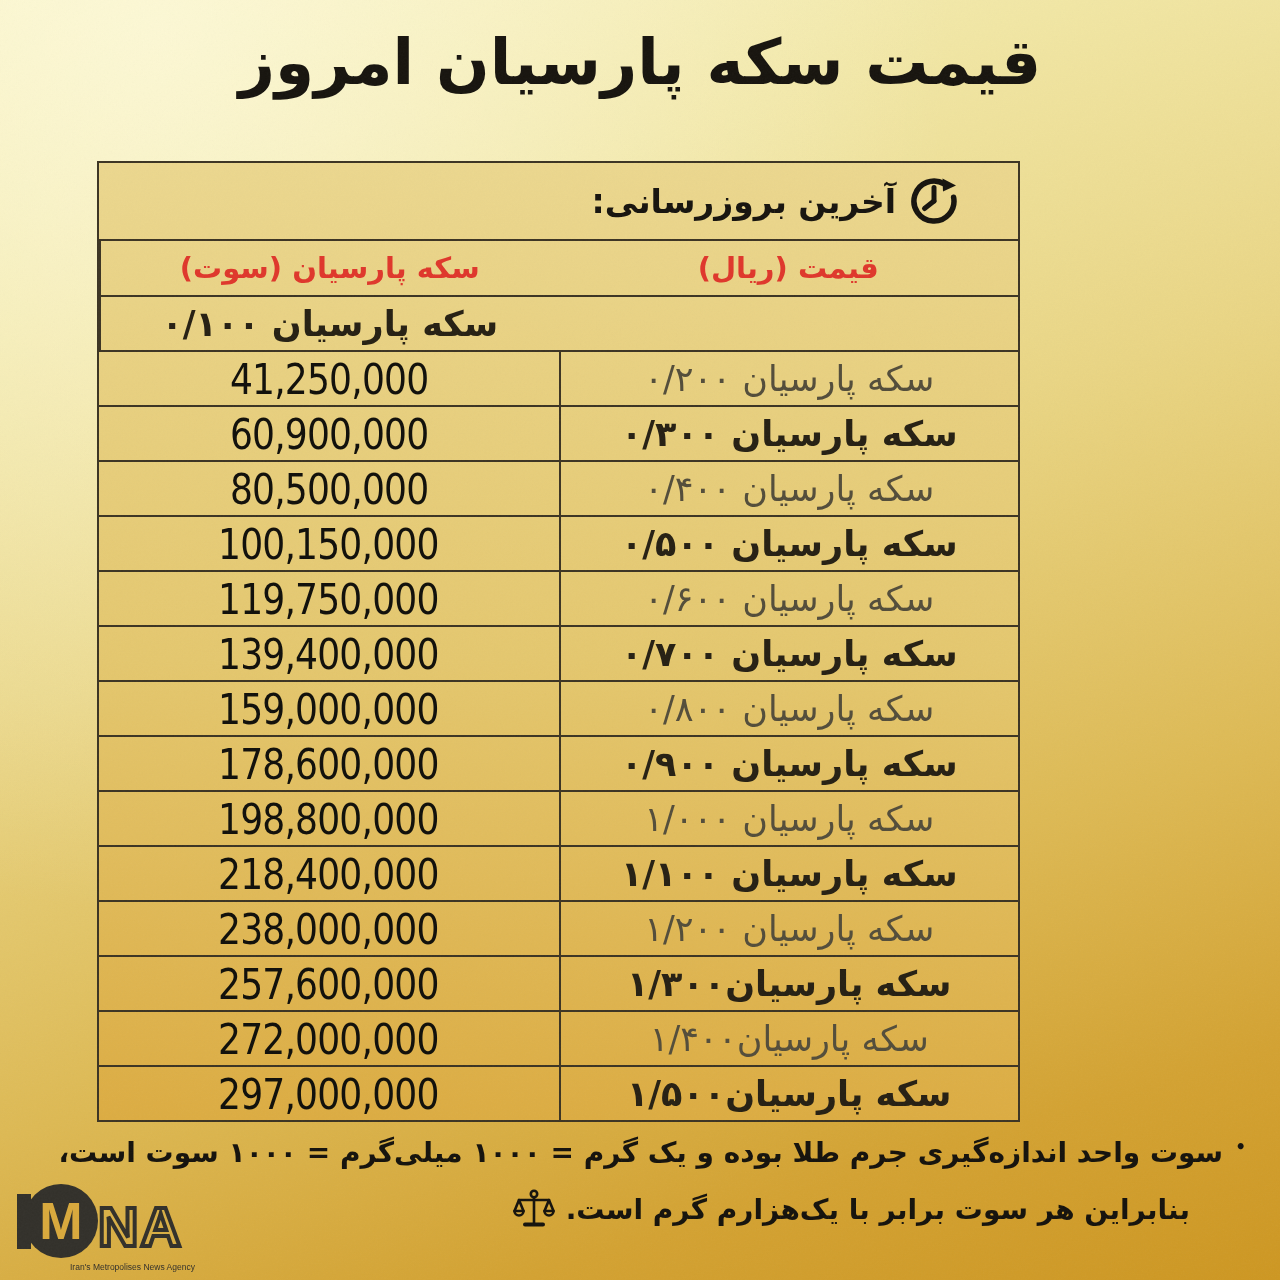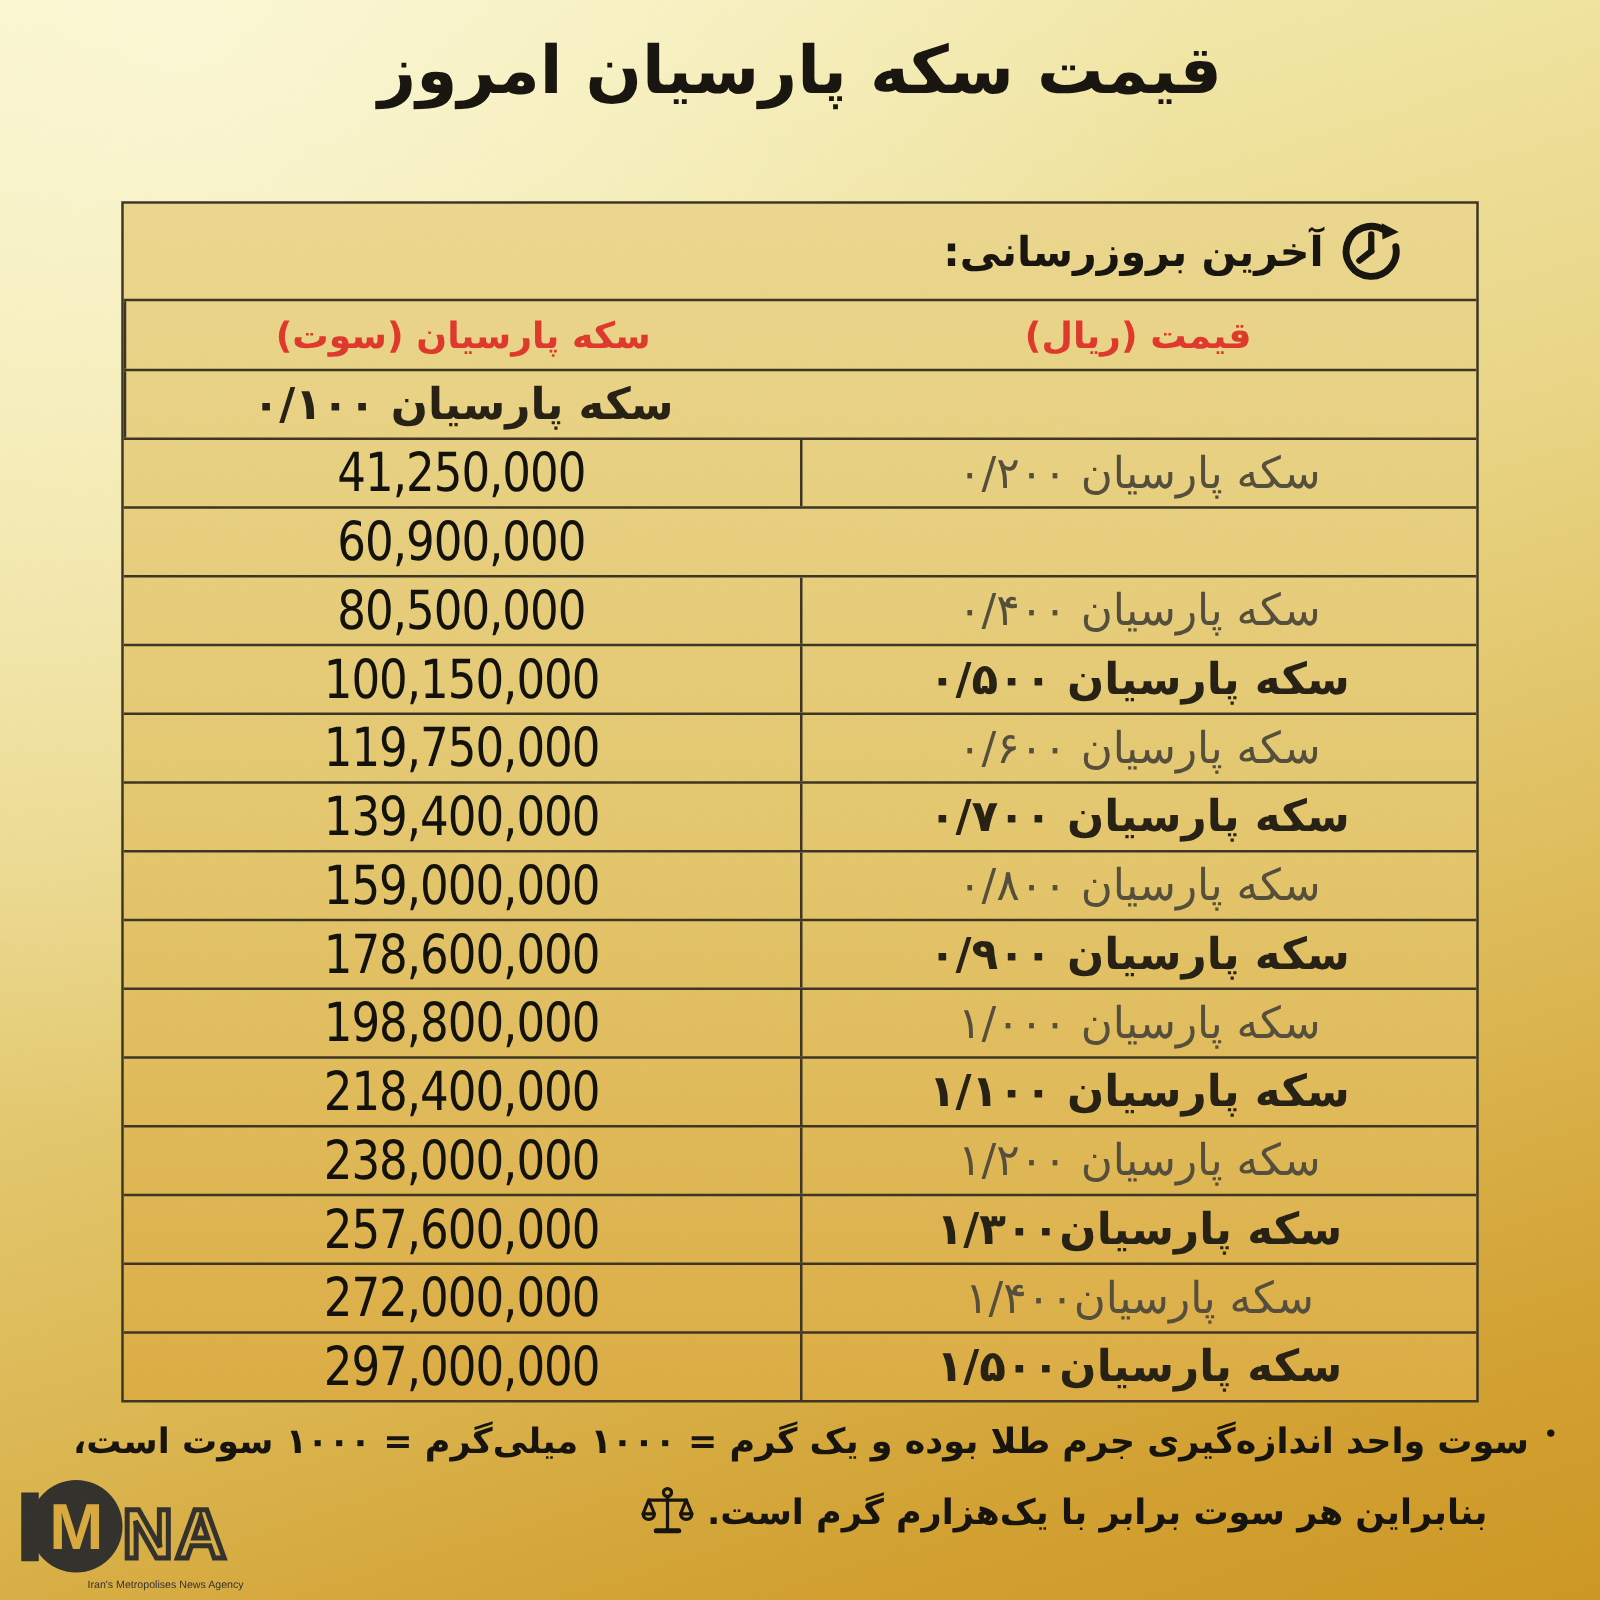--- a/index.html
+++ b/index.html
@@ -9,26 +9,26 @@
     font-family:"DejaVu Sans", sans-serif;
     background:
       radial-gradient(ellipse at 12% 2%, rgba(255,252,225,0.65), rgba(255,252,225,0) 50%),
       linear-gradient(163deg, #f8f2c2 0%, #f1e6a4 20%, #e9d584 42%, #ddb954 68%, #d3a232 86%, #cd9722 100%);
   }
   .texture { position:absolute; inset:0; width:100%; height:100%; opacity:.55; pointer-events:none; z-index:5; }
 
   .title {
     position:absolute; top:26px; left:0; width:100%;
     text-align:center; direction:rtl;
-    font-size:53px; font-weight:800; color:#17140e;
+    font-size:63px; font-weight:800; color:#17140e;
     z-index:2;
   }
 
   .gold-table {
-    position:absolute; left:97px; top:161px; width:1086px; z-index:2;
+    position:absolute; left:97px; top:161px; width:923px; z-index:2;
     border:2px solid #3c3423;
     background:linear-gradient(180deg, #ebd78e 0%, #e4c76e 52%, #dcac42 100%);
   }
   .update-row {
     height:76px; direction:rtl; display:flex; align-items:center;
     padding-right:60px; gap:14px;
   }
   .update-label { font-size:33px; font-weight:700; color:#17140e; }
   .update-icon svg { display:block; }
 
@@ -86,20 +86,21 @@
       <div class="grid-row data-row">
         <div class="cell price-cell">
           <span class="num">41,250,000</span>
         </div>
         <div class="cell coin-cell">سکه پارسیان ۰/۲۰۰</div>
       </div>
       <div class="grid-row data-row em">
         <div class="cell price-cell">
           <span class="num">60,900,000</span>
         </div>
+        <div class="cell coin-cell">سکه پارسیان ۰/۳۰۰</div>
       </div>
       <div class="grid-row data-row">
         <div class="cell price-cell">
           <span class="num">80,500,000</span>
         </div>
         <div class="cell coin-cell">سکه پارسیان ۰/۴۰۰</div>
       </div>
       <div class="grid-row data-row em">
         <div class="cell price-cell">
           <span class="num">100,150,000</span>

